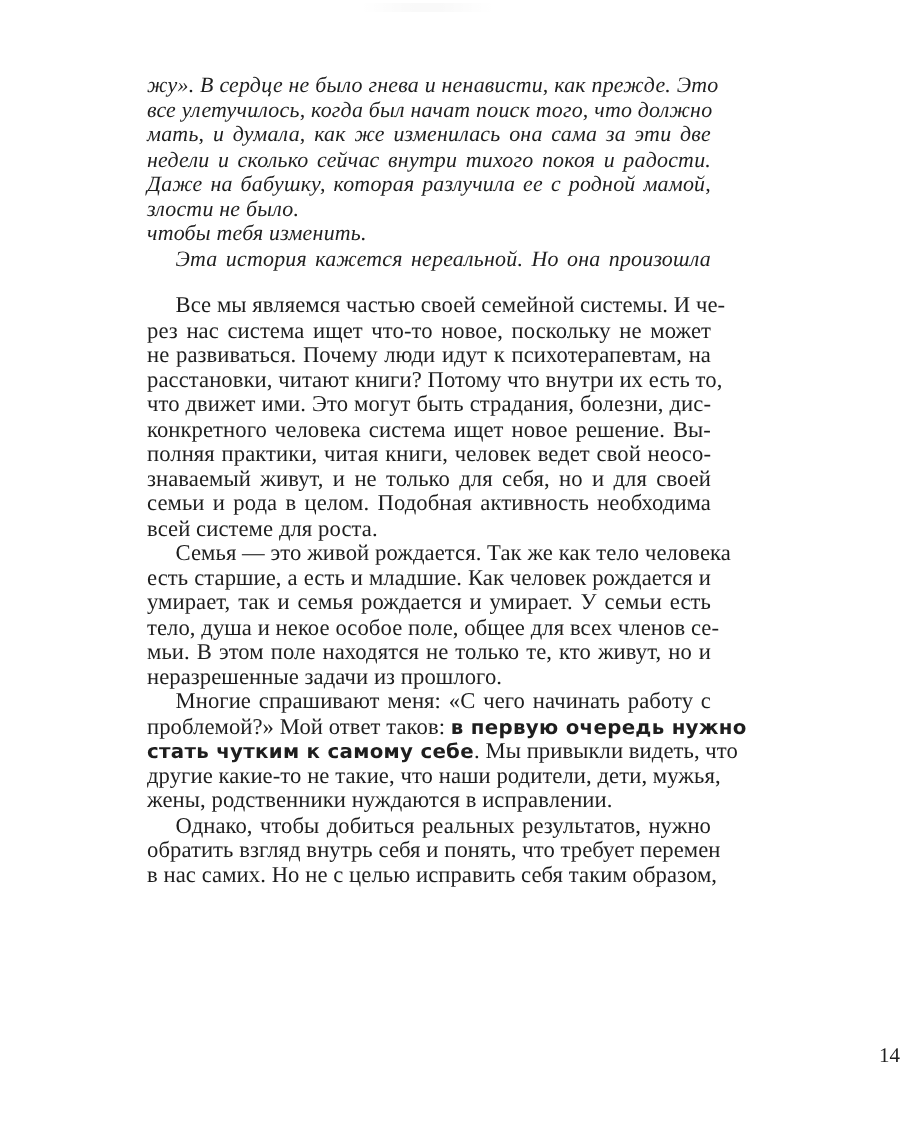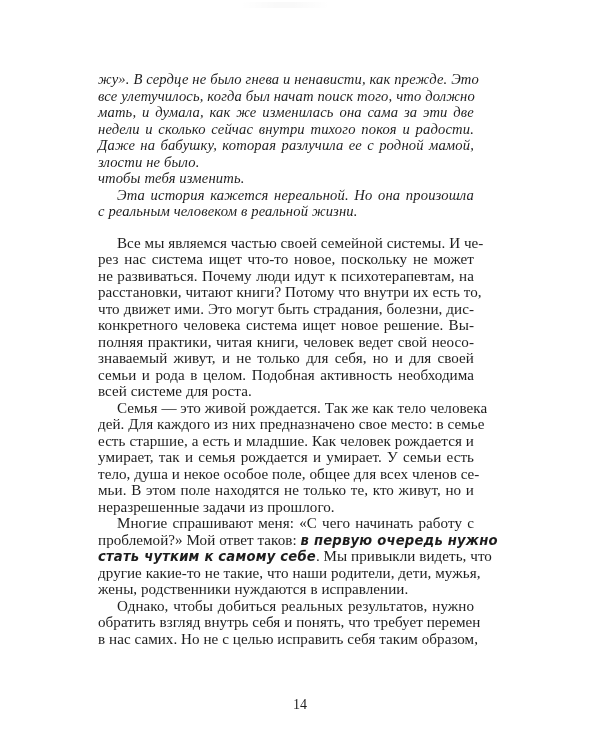--- a/index.html
+++ b/index.html
@@ -17,21 +17,20 @@
     }
     .page {
       position: absolute;
       left: 98px;
       top: 49px;
       width: 376px;
       font-size: 13.1px;
       line-height: 16.5px;
       text-align: justify;
       hyphens: manual;
-      margin-top: 22px;
     }
     .italic-block {
       font-family: "Liberation Serif", "DejaVu Serif", serif;
       font-style: italic;
       font-size: 14.6px;
       letter-spacing: 0.15px;
     }
     .gap {
       height: 15px;
     }
@@ -52,28 +51,27 @@
       text-align-last: left;
     }
     .line.indent {
       padding-left: 19px;
     }
     b.emph {
       font-family: "DejaVu Sans", "Liberation Sans", sans-serif;
       font-weight: bold;
       font-size: 13.2px;
       letter-spacing: 0.2px;
-      font-style: italic;
     }
     .page-number {
       position: absolute;
       left: 0;
       width: 600px;
       top: 697px;
-      text-align: center;
+      text-align: right;
       font-family: "Liberation Serif", "DejaVu Serif", serif;
       font-size: 14px;
       color: #1e1e1e;
     }
     .bleed {
       position: absolute;
       left: 240px;
       top: 2px;
       width: 90px;
       height: 6px;
@@ -89,39 +87,37 @@
 
   <div class="italic-block">
     <span class="line">жу». В сердце не было гнева и ненависти, как прежде. Это</span>
     <span class="line">все улетучилось, когда был начат поиск того, что должно</span>
     <span class="line">мать, и думала, как же изменилась она сама за эти две</span>
     <span class="line">недели и сколько сейчас внутри тихого покоя и радости.</span>
     <span class="line">Даже на бабушку, которая разлучила ее с родной мамой,</span>
     <span class="line last">злости не было.</span>
     <span class="line last">чтобы тебя изменить.</span>
     <span class="line indent">Эта история кажется нереальной. Но она произошла</span>
-    <span class="line last">с реальным человеком в реальной жизни.</span>
   </div>
 
   <div class="gap"></div>
 
   <div class="body-block">
     <span class="line indent">Все мы являемся частью своей семейной системы. И че-</span>
     <span class="line">рез нас система ищет что-то новое, поскольку не может</span>
     <span class="line">не развиваться. Почему люди идут к психотерапевтам, на</span>
     <span class="line">расстановки, читают книги? Потому что внутри их есть то,</span>
     <span class="line">что движет ими. Это могут быть страдания, болезни, дис-</span>
     <span class="line">конкретного человека система ищет новое решение. Вы-</span>
     <span class="line">полняя практики, читая книги, человек ведет свой неосо-</span>
     <span class="line">знаваемый живут, и не только для себя, но и для своей</span>
     <span class="line">семьи и рода в целом. Подобная активность необходима</span>
     <span class="line last">всей системе для роста.</span>
 
     <span class="line indent">Семья — это живой рождается. Так же как тело человека</span>
-    <span class="line">дей. Для каждого из них предназначено свое место: в семье</span>
     <span class="line">есть старшие, а есть и младшие. Как человек рождается и</span>
     <span class="line">умирает, так и семья рождается и умирает. У семьи есть</span>
     <span class="line">тело, душа и некое особое поле, общее для всех членов се-</span>
     <span class="line">мьи. В этом поле находятся не только те, кто живут, но и</span>
     <span class="line last">неразрешенные задачи из прошлого.</span>
 
     <span class="line indent">Многие спрашивают меня: «С чего начинать работу с</span>
     <span class="line"><span>проблемой?» Мой ответ таков: </span><b class="emph">в первую очередь нужно</b></span>
     <span class="line"><b class="emph">стать чутким к самому себе</b><span>. Мы привыкли видеть, что</span></span>
     <span class="line">другие какие-то не такие, что наши родители, дети, мужья,</span>

